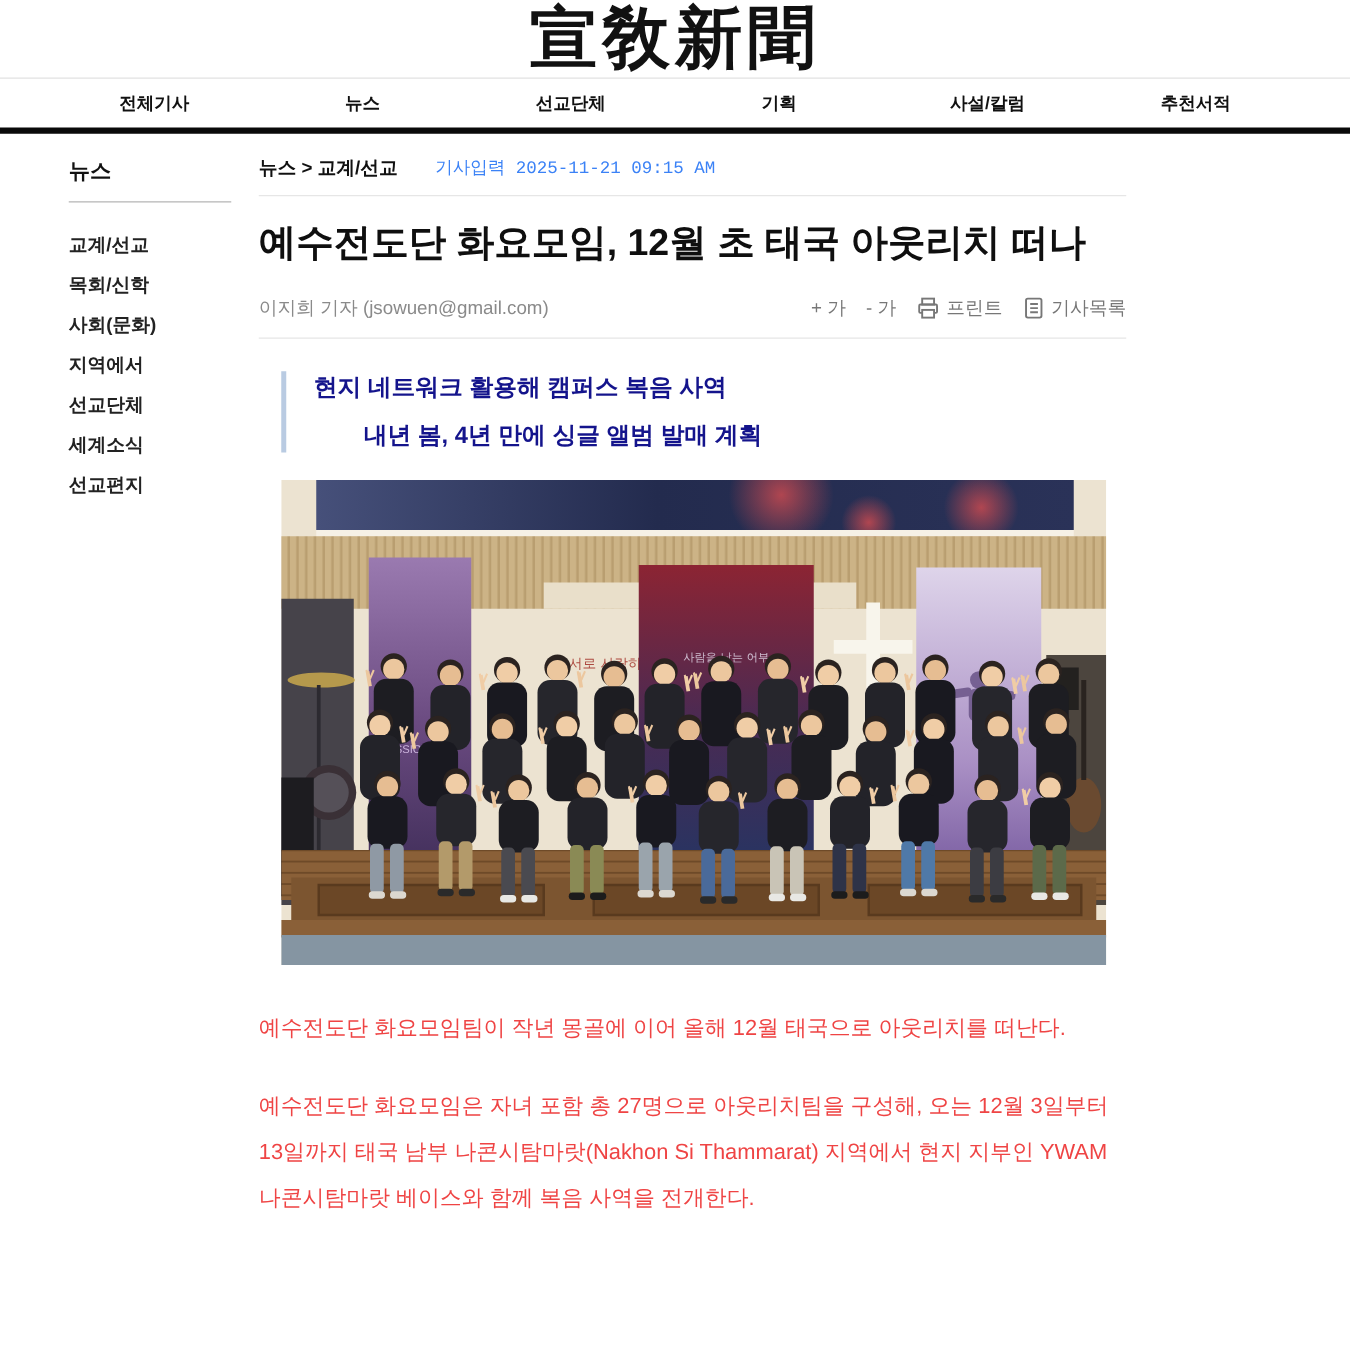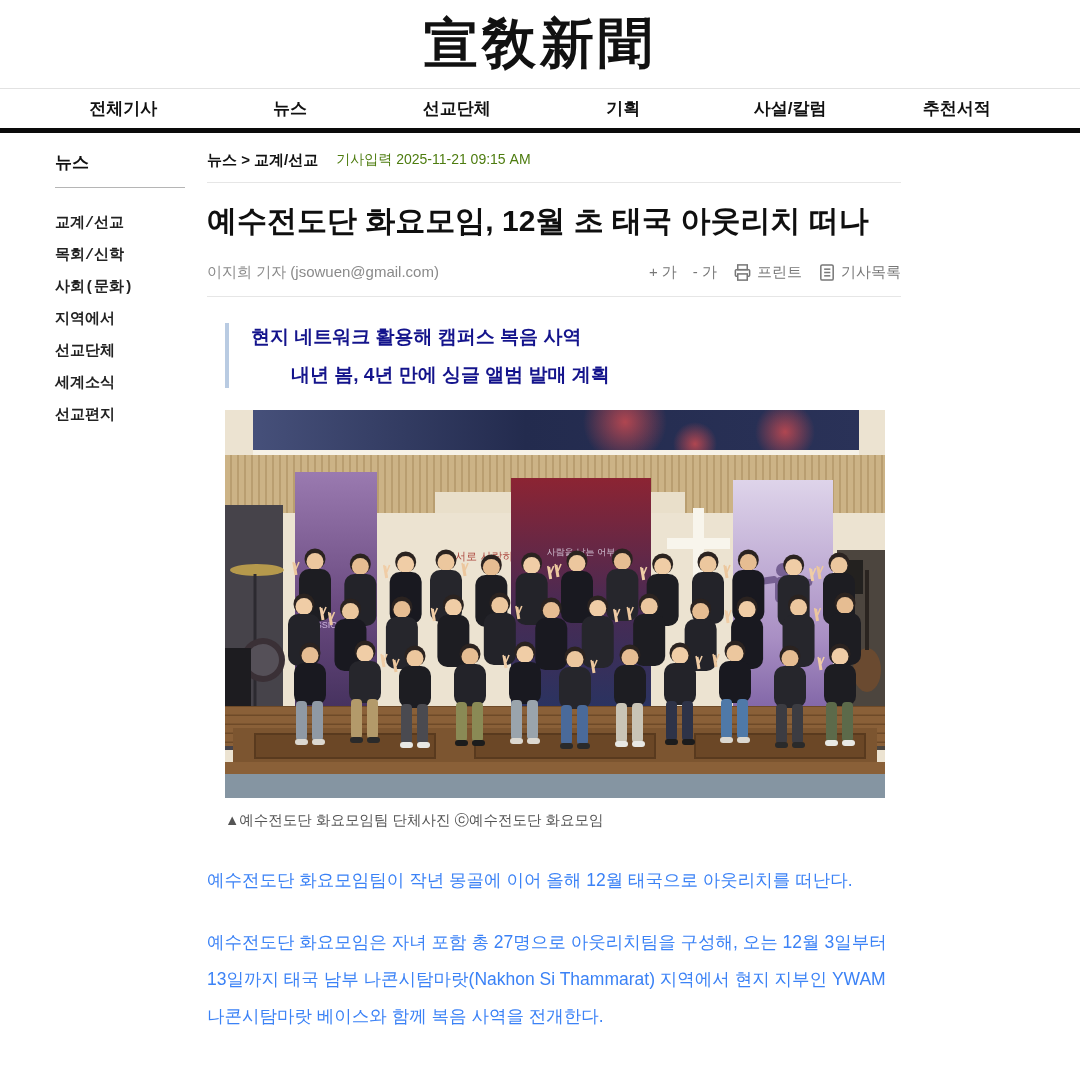--- a/index.html
+++ b/index.html
@@ -1,57 +1,57 @@
 <!DOCTYPE html>
 <html lang="ko"><head>
 <meta charset="utf-8">
 <style>
   * { margin:0; padding:0; box-sizing:border-box; }
   html,body { width:1080px; background:#fff; font-family:"Liberation Sans","DejaVu Sans",sans-serif; color:#222; }
   body { height:1080px; overflow:hidden; }
 
   
-  .masthead { height:89px; display:flex; align-items:center; justify-content:center; border-bottom:1px solid #e2e2e2; }
+  .masthead { height:63px; display:flex; align-items:center; justify-content:center; border-bottom:1px solid #e2e2e2; }
   .masthead h1 { font-family:"DejaVu Serif","Liberation Serif",serif; font-size:54px; font-weight:700; letter-spacing:4px; color:#111; }
 
   
   .topnav { height:44px; display:flex; align-items:center; border-bottom:5px solid #0a0a0a; padding:0 40px; }
-  .topnav a { flex:1; text-align:center; font-size:17px; font-weight:700; color:#111; text-decoration:none; cursor:pointer; }
+  .topnav a { flex:1; text-align:center; font-size:14px; font-weight:700; color:#111; text-decoration:none; cursor:pointer; }
 
   
   .page { display:flex; padding:18px 0 0 55px; }
   .sidebar { width:130px; flex:0 0 130px; }
   .sidebar h2 { font-size:17px; font-weight:700; color:#111; padding-bottom:13px; border-bottom:1px solid #b5b5b5; }
-  .sidebar ul { list-style:none; margin-top:18px;font-family:Liberation Mono, monospace; }
+  .sidebar ul { list-style:none; margin-top:18px; }
   .sidebar li { font-size:15px; font-weight:700; color:#222; padding:6.5px 0; cursor:pointer; }
 
   .main { width:694px; margin-left:22px; }
 
   .metaRow { display:flex; align-items:flex-start; padding-bottom:12px; border-bottom:1px solid #e6e6e6; }
   .crumb { font-size:15px; font-weight:700; color:#111; }
-  .pubdate { font-size:14px; color:#4d7c0f; margin-left:18px; }
+  .pubdate { font-size:14px; color:#3b82f6; margin-left:30px;font-family:Liberation Mono, monospace; }
 
   .headline { font-size:30px; line-height:1.45; font-weight:800; color:#0f0f0f; margin:16px 0 10px; word-break:break-all; }
 
   .bylineRow { display:flex; justify-content:space-between; align-items:center; padding:10px 0 14px; border-bottom:1px solid #e6e6e6;gap:30px; }
   .byline { font-size:15px; color:#8a8a8a; }
   .tools { display:flex; align-items:center; gap:16px; color:#777; font-size:15px; }
   .tool { display:flex; align-items:center; gap:5px; cursor:pointer; color:#777; }
   .tool svg { display:block; }
 
   .subheads { margin:26px 0 0 18px; border-left:4px solid #b9cbe2; padding:4px 0 4px 22px; }
   .subheads p { font-size:19px; font-weight:700; color:#14148c; line-height:1.0; }
   .subheads p + p { margin-top:19px;padding-left:40px; }
 
   .photoWrap { margin:22px 0 0 18px; width:660px; }
   .photoWrap svg { display:block; width:660px; height:388px; }
   .caption { margin:13px 0 0 18px; font-size:14.5px; color:#555; }
 
   .bodycopy { margin-top:32px; }
-  .bodycopy p { font-size:17.5px; color:#3b82f6; line-height:2.1; }
+  .bodycopy p { font-size:17.5px; color:#ef4444; line-height:2.1; }
   .bodycopy p + p { margin-top:26px; }
 </style>
 </head>
 <body>
 
 <header class="masthead">
   <h1>宣敎新聞</h1>
 </header>
 
 <nav class="topnav">
@@ -435,21 +435,20 @@
             <line x1="596" y1="254" x2="593" y2="247" stroke="#f0cda6" stroke-width="1.6"></line>
             <line x1="596" y1="254" x2="599" y2="247" stroke="#f0cda6" stroke-width="1.6"></line>
             <rect x="601" y="292" width="11" height="40" rx="4" fill="#5c6a4a"></rect>
             <rect x="617" y="292" width="11" height="40" rx="4" fill="#5c6a4a"></rect>
             <rect x="600" y="330" width="13" height="6" rx="3" fill="#e8e8e4"></rect>
             <rect x="617" y="330" width="13" height="6" rx="3" fill="#e8e8e4"></rect>
           </g>
       </svg>
     </div>
 
-    <p class="caption">▲예수전도단 화요모임팀 단체사진 ⓒ예수전도단 화요모임</p>
 
     <div class="bodycopy">
       <p>예수전도단 화요모임팀이 작년 몽골에 이어 올해 12월 태국으로 아웃리치를 떠난다.</p>
       <p>예수전도단 화요모임은 자녀 포함 총 27명으로 아웃리치팀을 구성해, 오는 12월 3일부터 13일까지 태국 남부 나콘시탐마랏(Nakhon Si Thammarat) 지역에서 현지 지부인 YWAM 나콘시탐마랏 베이스와 함께 복음 사역을 전개한다.</p>
     </div>
 
   </main>
 </div>
 
 </body></html>

